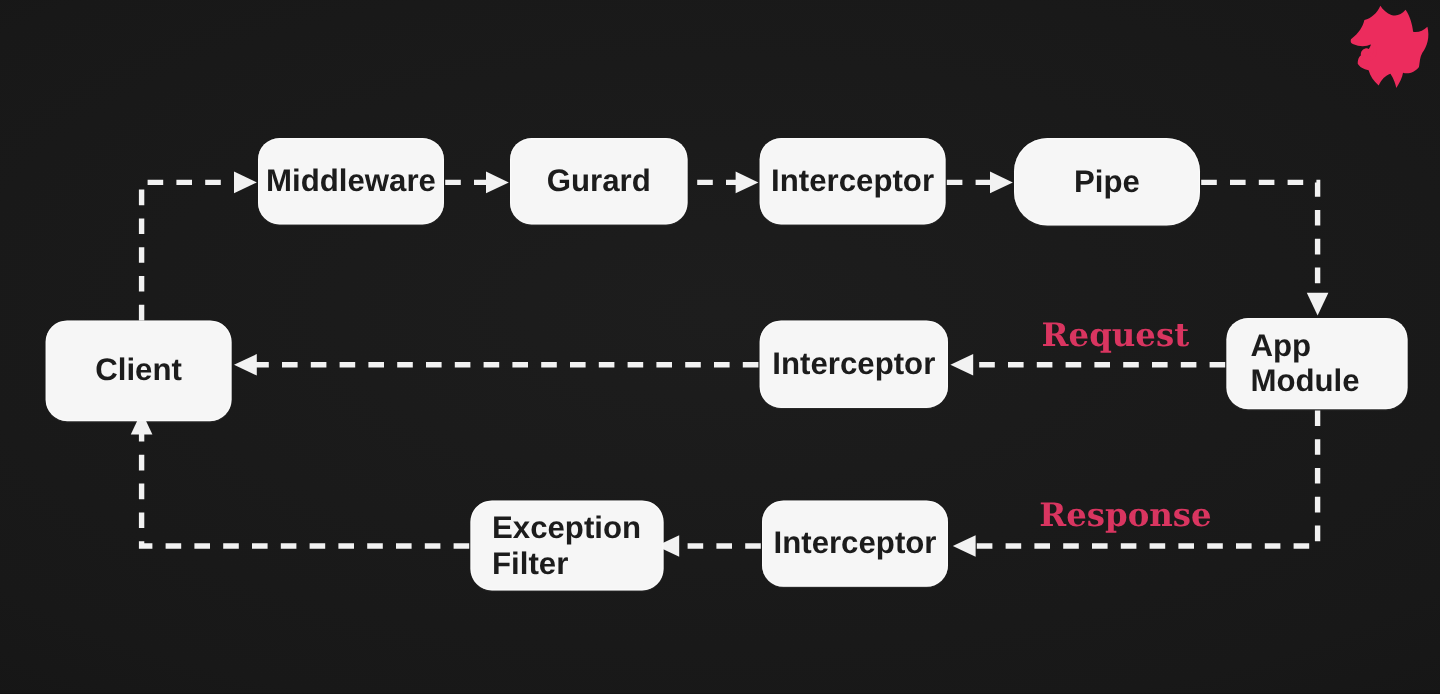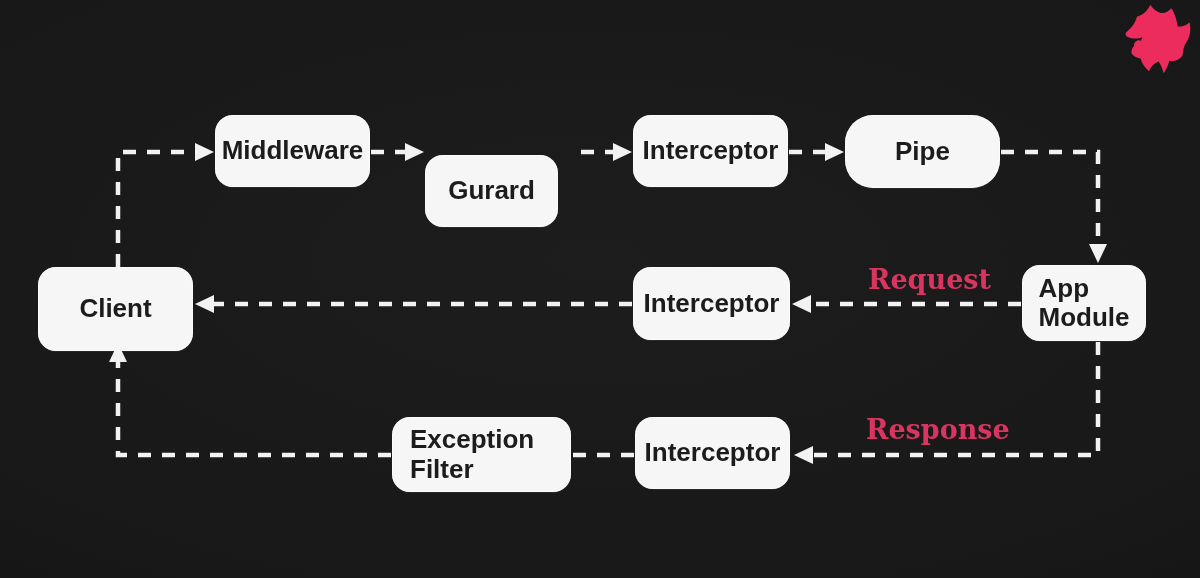--- a/index.html
+++ b/index.html
@@ -81,41 +81,41 @@
     <path class="wire" d="M 1098 342 L 1098 455 L 812 455" marker-end="url(#arw)"></path>
 
     <path class="wire" d="M 634 455 L 565 455" marker-end="url(#arw)"></path>
 
     <path class="wire" d="M 391 455 L 118 455 L 118 361" marker-end="url(#arw)"></path>
   </svg>
 
   <div class="node" style="left:215px; top:115px; width:155px; height:72px;">
     <span>Middleware</span>
   </div>
-  <div class="node" style="left:425px; top:115px; width:133px; height:72px;margin-top:40px;">
+  <div class="node" style="left:425px; top:115px; width:148px; height:72px;">
     <span>Gurard</span>
   </div>
   <div class="node" style="left:633px; top:115px; width:155px; height:72px;">
     <span>Interceptor</span>
   </div>
   <div class="node" style="left:845px; top:115px; width:155px; height:73px;border-radius:28px;">
     <span>Pipe</span>
   </div>
 
   <div class="node" style="left:38px; top:267px; width:155px; height:84px;">
     <span>Client</span>
   </div>
   <div class="node" style="left:633px; top:267px; width:157px; height:73px;">
     <span>Interceptor</span>
   </div>
-  <div class="node" style="left:1022px; top:265px; width:124px; height:76px; padding:0 20px; box-sizing:border-box;">
+  <div class="node" style="left:1022px; top:265px; width:151px; height:76px; padding:0 20px; box-sizing:border-box;">
     <span>App Module</span>
   </div>
 
-  <div class="node" style="left:392px; top:417px; width:179px; height:75px; padding:0 18px; box-sizing:border-box;">
+  <div class="node" style="left:392px; top:417px; width:161px; height:75px; padding:0 18px; box-sizing:border-box;">
     <span>Exception Filter</span>
   </div>
   <div class="node" style="left:635px; top:417px; width:155px; height:72px;">
     <span>Interceptor</span>
   </div>
 
   <div class="flow-label" style="left:868px; top:264px;">Request</div>
   <div class="flow-label" style="left:866px; top:414px;">Response</div>
 
   <svg class="logo" viewBox="0 0 100 100" xmlns="http://www.w3.org/2000/svg">

